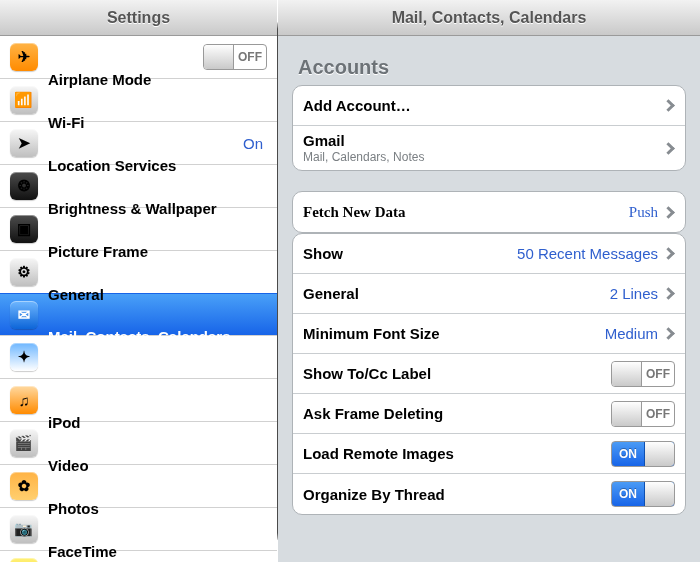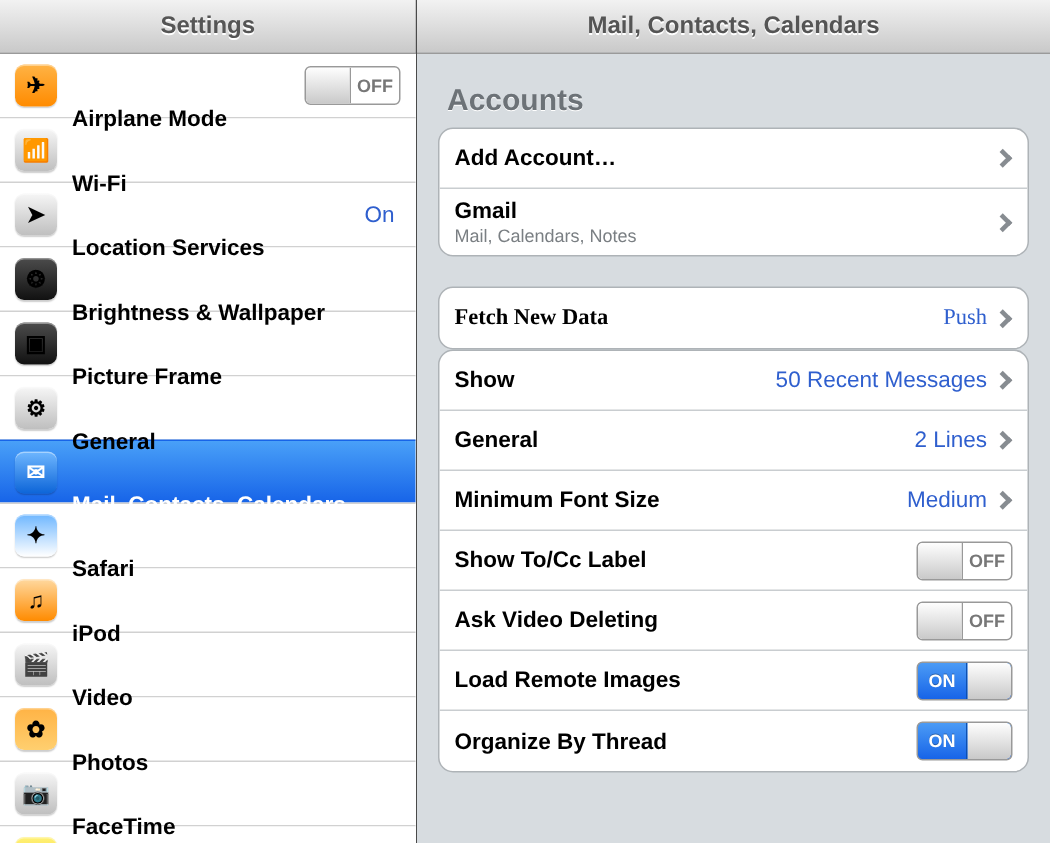--- a/index.html
+++ b/index.html
@@ -7,20 +7,21 @@
   body { display: flex; }
 
   
   .sidebar {
     width: 278px;
     height: 100%;
     border-right: 1px solid #4a4a4a;
     background: linear-gradient(#e8e8e8, #d9d9d9);
     display: flex;
     flex-direction: column;
+    border-radius: 29px;
   }
   .sidebar-header {
     height: 36px;
     display: flex;
     align-items: center;
     justify-content: center;
     background: linear-gradient(#f2f2f2, #c9c9c9);
     border-bottom: 1px solid #9a9a9a;
     font-weight: bold;
     font-size: 16px;
@@ -196,21 +197,20 @@
       <div class="sidebar-item">
         <span class="ico ic-general">⚙</span>
         <span class="lbl">General</span>
       </div>
       <div class="sidebar-item selected">
         <span class="ico ic-mail">✉</span>
         <span class="lbl">Mail, Contacts, Calendars</span>
       </div>
       <div class="sidebar-item">
         <span class="ico ic-safari">✦</span>
-        <span class="lbl">Safari</span>
       </div>
       <div class="sidebar-item">
         <span class="ico ic-ipod">♫</span>
         <span class="lbl">iPod</span>
       </div>
       <div class="sidebar-item">
         <span class="ico ic-video">🎬</span>
         <span class="lbl">Video</span>
       </div>
       <div class="sidebar-item">
@@ -278,21 +278,21 @@
         </div>
         <div class="row">
           <span class="title">Show To/Cc Label</span>
           <span class="spacer"></span>
           <div class="toggle">
             <div class="knob"></div>
             <div class="txt">OFF</div>
           </div>
         </div>
         <div class="row">
-          <span class="title">Ask Video Deleting</span>
+          <span class="title">Ask Frame Deleting</span>
           <span class="spacer"></span>
           <div class="toggle">
             <div class="knob"></div>
             <div class="txt">OFF</div>
           </div>
         </div>
         <div class="row">
           <span class="title">Load Remote Images</span>
           <span class="spacer"></span>
           <div class="toggle on">

